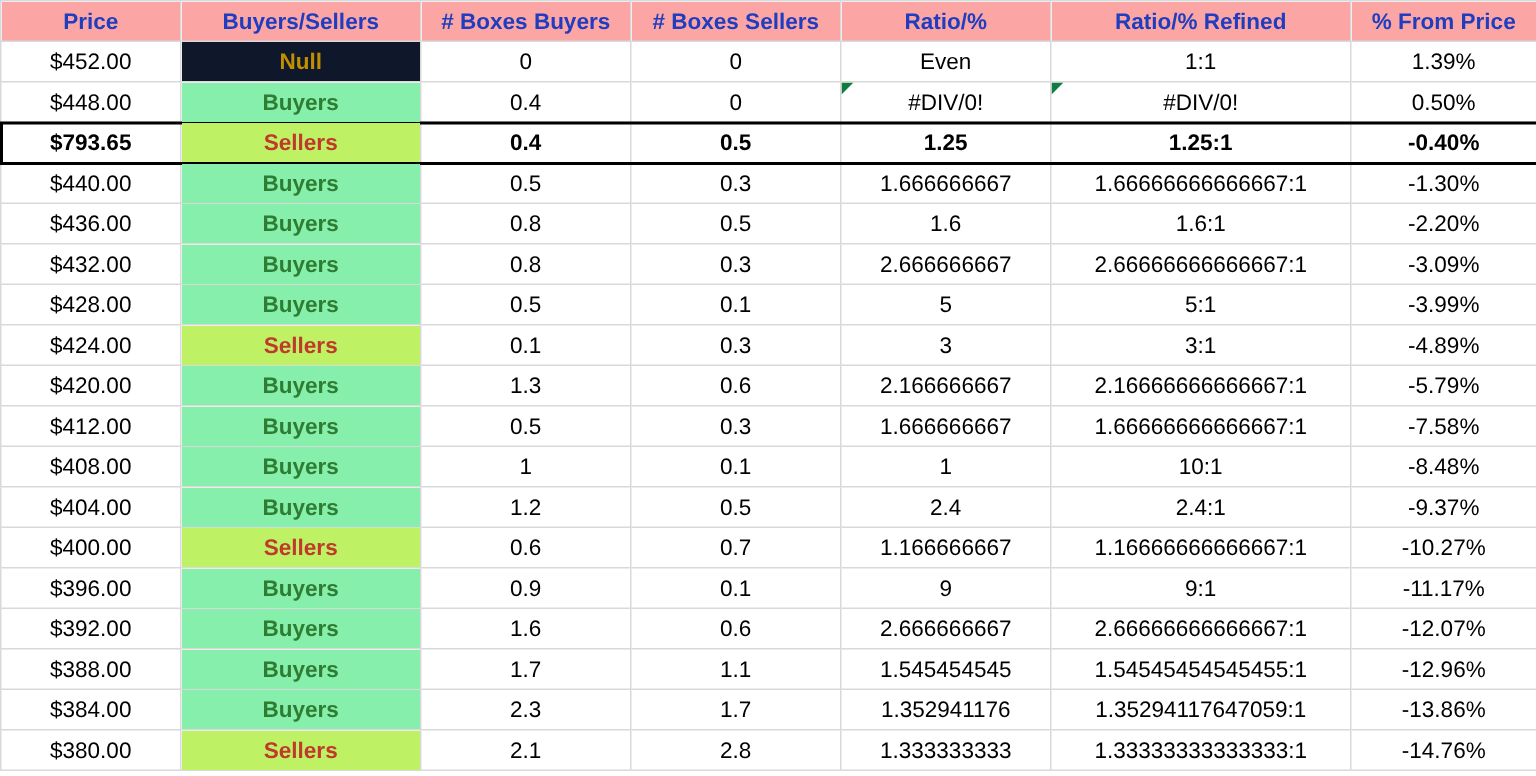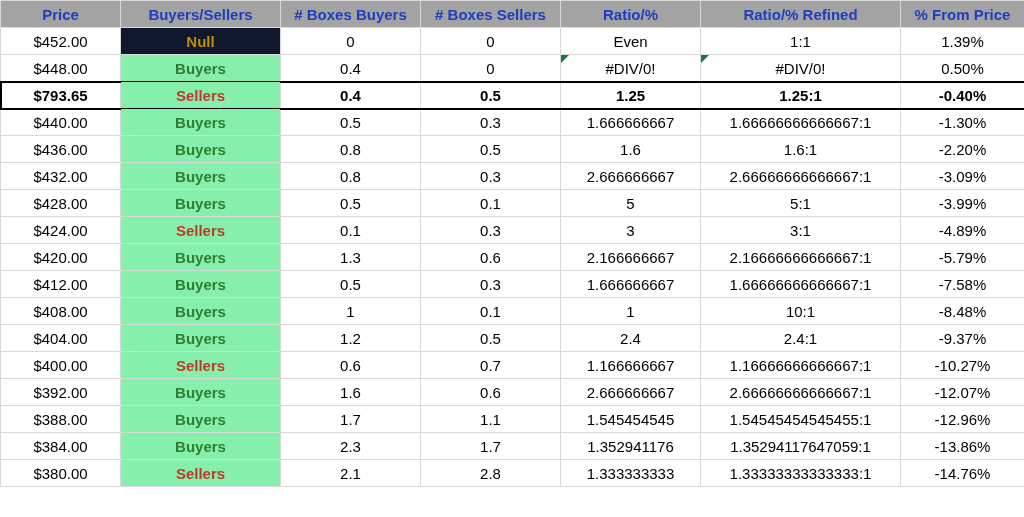--- a/index.html
+++ b/index.html
@@ -19,36 +19,36 @@
   th, td {
     border: 1px solid #d9d9d9;
     height: 27px;
     padding: 0 4px;
     text-align: center;
     vertical-align: middle;
     white-space: nowrap;
     overflow: hidden;
   }
   th {
-    background: #a3a3a3;
+    background: #fca5a5;
     color: #1f3dbf;
     font-weight: 700;
   }
   col.c-price { width: 120px; }
   col.c-bs    { width: 160px; }
   col.c-bb    { width: 140px; }
   col.c-sb    { width: 140px; }
   col.c-ratio { width: 140px; }
   col.c-rref  { width: 200px; }
   col.c-pct   { width: 124px; }
 
   .bs-cell { position: relative; }
   .bs-null   { background: #0f172a; color: #bf8f00; font-weight: 600; }
   .bs-buyers { background: #86efac; color: #2e7d32; font-weight: 600; }
-  .bs-sellers{ background: #86efac; color: #c0392b; font-weight: 600; }
+  .bs-sellers{ background: #bef264; color: #c0392b; font-weight: 600; }
 
   tr.highlight td { font-weight: 700; }
   tr.highlight {
     outline: 2.5px solid #000;
     outline-offset: -1px;
   }
 
   .err-ind {
     position: absolute;
     top: 0; left: 0;
@@ -194,20 +194,29 @@
       <tr>
         <td>$400.00</td>
         <td class="bs-cell bs-sellers">Sellers</td>
         <td>0.6</td>
         <td>0.7</td>
         <td class="ratio-cell">1.166666667</td>
         <td class="rref-cell">1.16666666666667:1</td>
         <td>-10.27%</td>
       </tr>
       <tr>
+        <td>$396.00</td>
+        <td class="bs-cell bs-buyers">Buyers</td>
+        <td>0.9</td>
+        <td>0.1</td>
+        <td class="ratio-cell">9</td>
+        <td class="rref-cell">9:1</td>
+        <td>-11.17%</td>
+      </tr>
+      <tr>
         <td>$392.00</td>
         <td class="bs-cell bs-buyers">Buyers</td>
         <td>1.6</td>
         <td>0.6</td>
         <td class="ratio-cell">2.666666667</td>
         <td class="rref-cell">2.66666666666667:1</td>
         <td>-12.07%</td>
       </tr>
       <tr>
         <td>$388.00</td>

